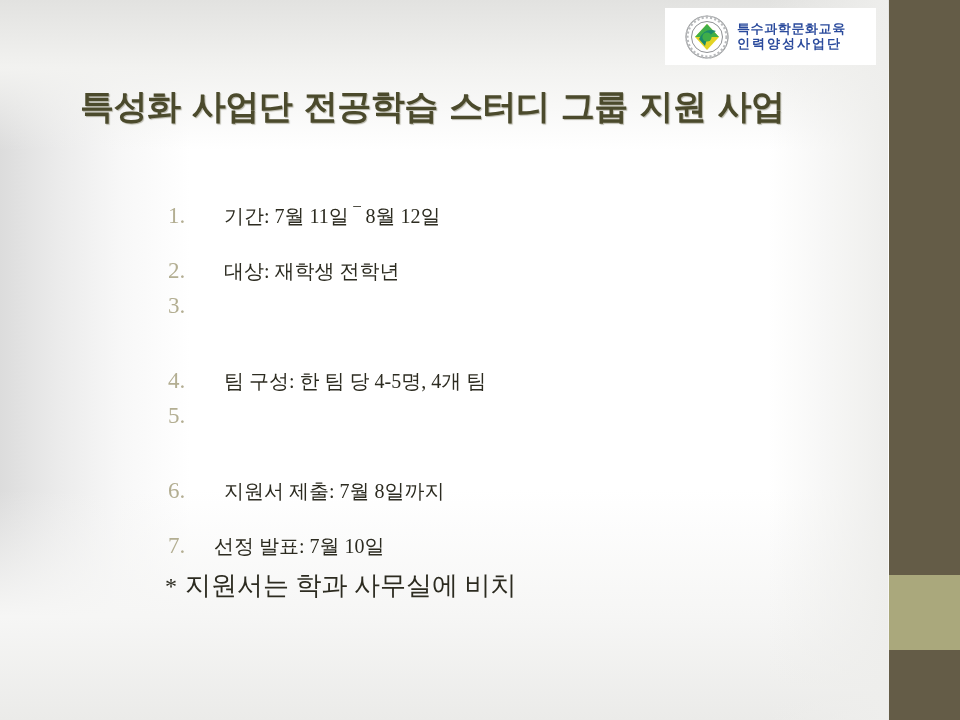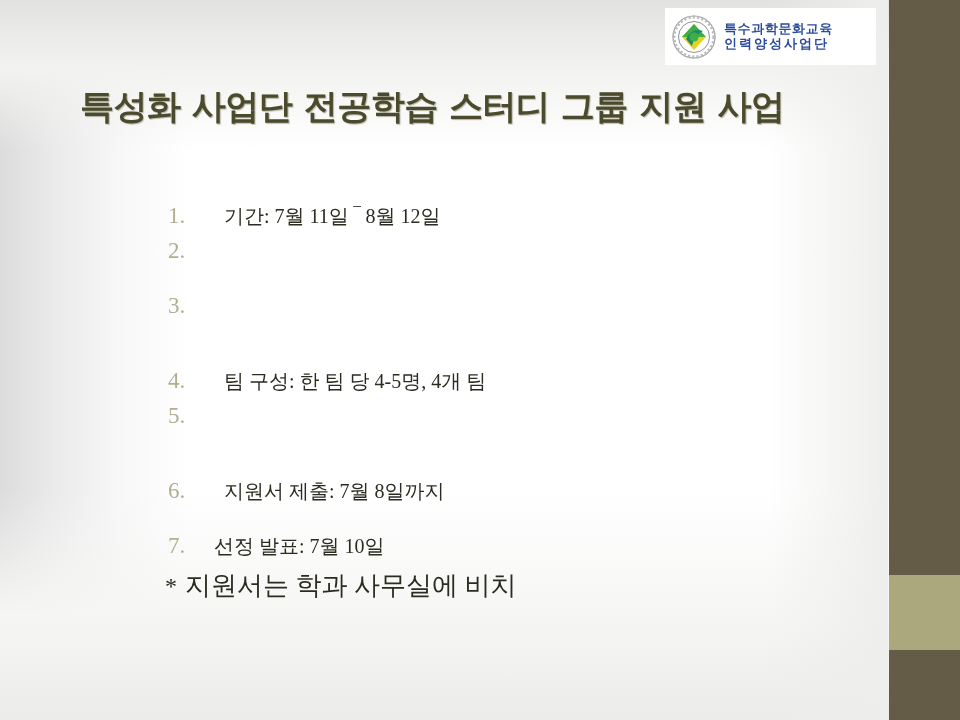--- a/index.html
+++ b/index.html
@@ -66,21 +66,21 @@
   
   .logo-box {
     position: absolute;
     left: 665px;
     top: 8px;
     width: 211px;
     height: 57px;
     background: #ffffff;
     display: flex;
     align-items: center;
-    padding-left: 7px;
+    padding-left: 20px;
     box-sizing: border-box;
   }
   .logo-emblem {
     width: 44px;
     height: 44px;
     flex: 0 0 auto;
     position: relative;
   }
   .logo-text {
     margin-left: 8px;
@@ -194,20 +194,21 @@
 
   <div class="body-list">
 
     <div class="list-row">
       <span class="row-num">1.</span>
       <span class="row-text">기간: 7월 11일 ‾ 8월 12일</span>
     </div>
 
     <div class="list-row">
       <span class="row-num">2.</span>
+      <span class="row-text">대상: 재학생 전학년</span>
     </div>
 
     <div class="list-row">
       <span class="row-num">3.</span>
     </div>
 
     <div class="list-row">
       <span class="row-num">4.</span>
       <span class="row-text">팀 구성: 한 팀 당 4-5명, 4개 팀</span>
     </div>

